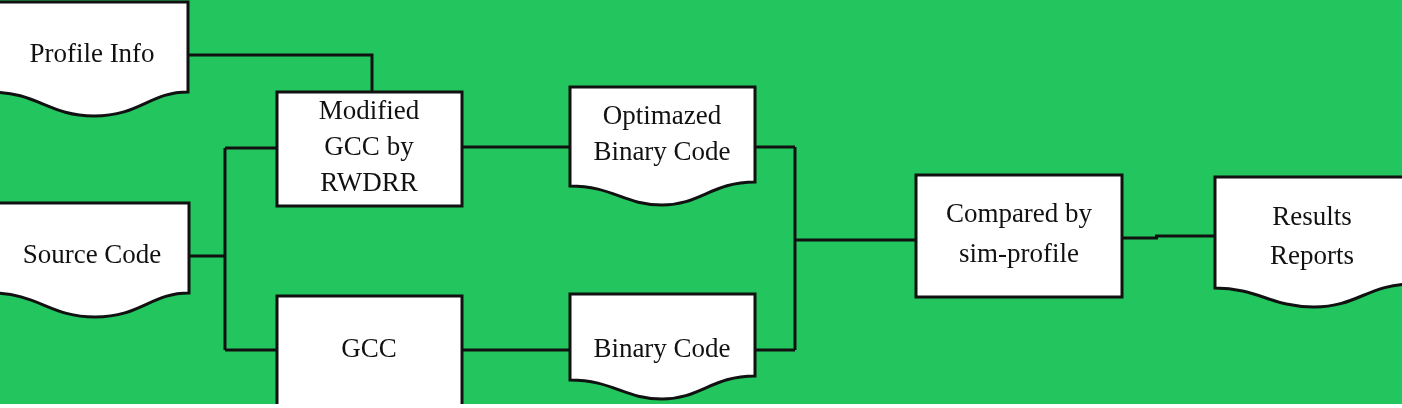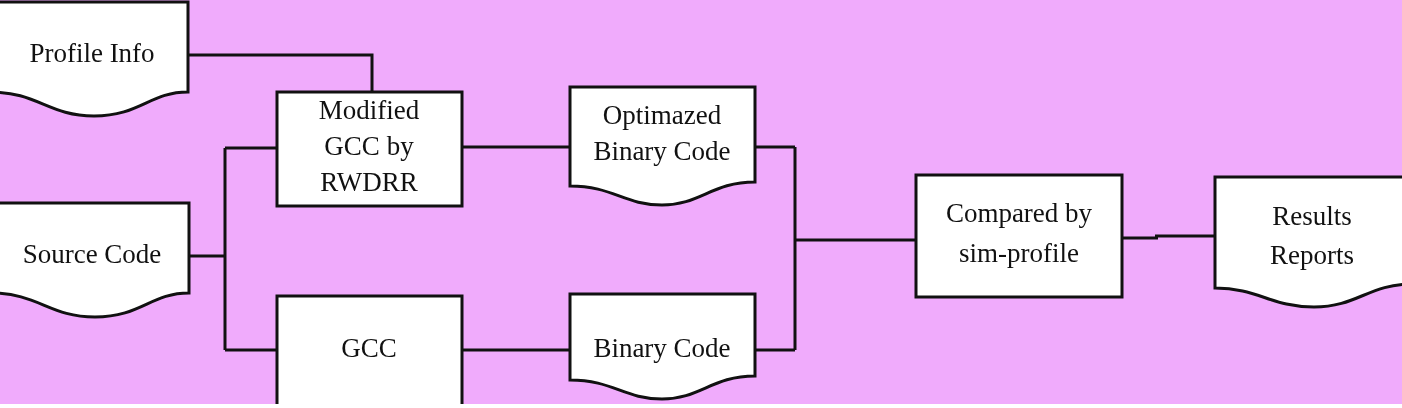--- a/index.html
+++ b/index.html
@@ -7,21 +7,21 @@
     padding: 0;
     background: #ffffff;
   }
   body {
     font-family: "Liberation Serif", "DejaVu Serif", serif;
   }
   #diagram-root {
     position: relative;
     width: 1402px;
     height: 404px;
-    background: #f0abfc;
+    background: #22c55e;
     overflow: hidden;
   }
   svg.flow {
     display: block;
     width: 1402px;
     height: 408px;
   }
   .node-shape {
     fill: #ffffff;
     stroke: #111111;

